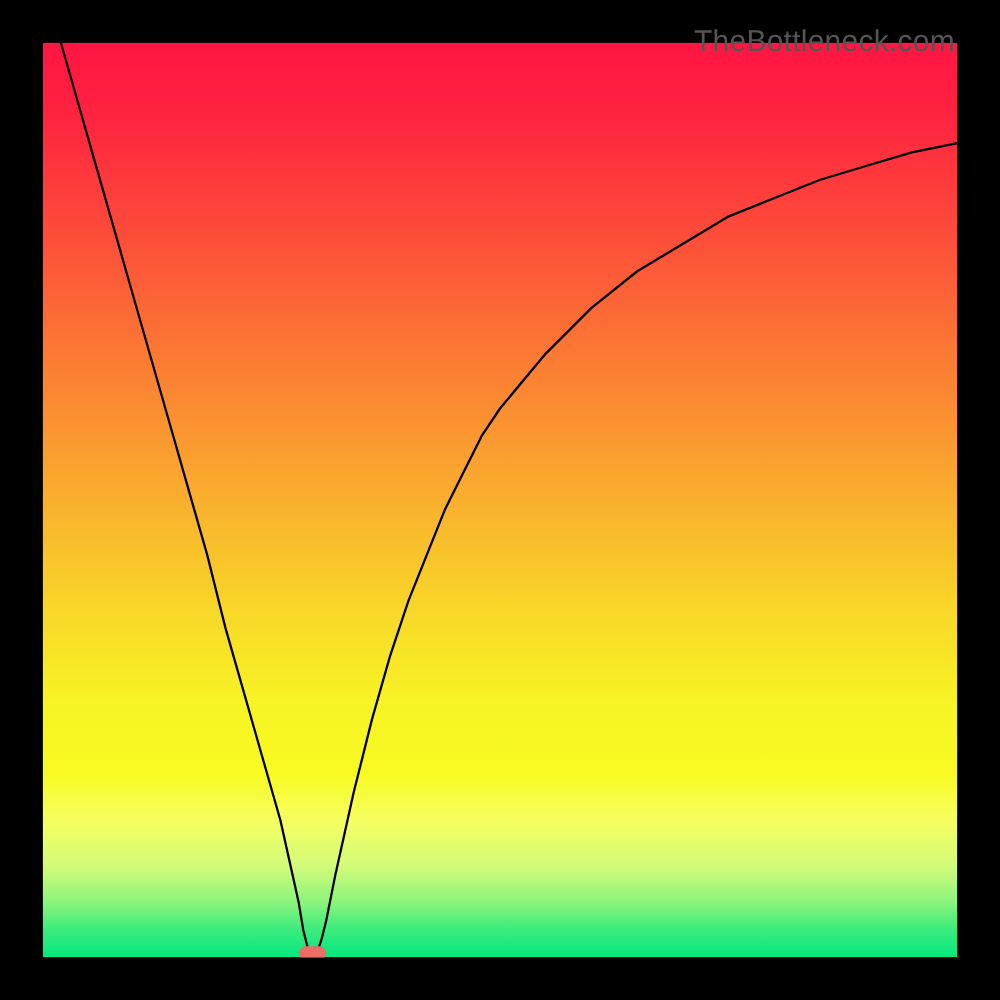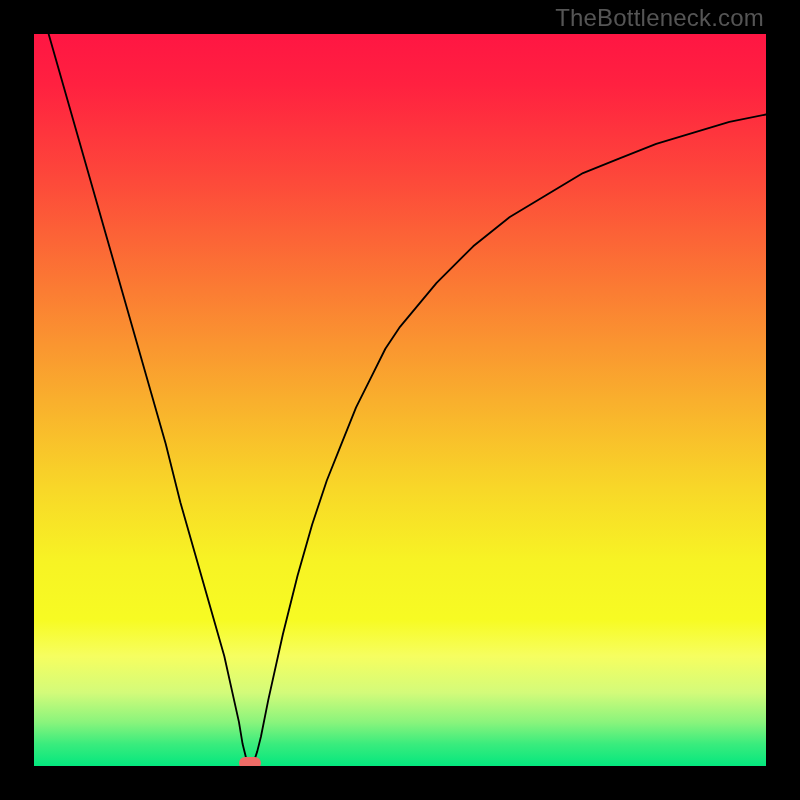--- a/index.html
+++ b/index.html
@@ -21,21 +21,21 @@
   }
   .gradient {
     position: absolute;
     left: 0;
     top: 0;
     width: 100%;
     height: 100%;
   }
   .watermark {
     position: absolute;
-    top: 4px;
+    top: 20px;
     right: 36px;
     color: #555;
     font-size: 24px;
     font-weight: 400;
     letter-spacing: 0.2px;
     z-index: 3;
   }
   svg.curve {
     position: absolute;
     left: 0;

